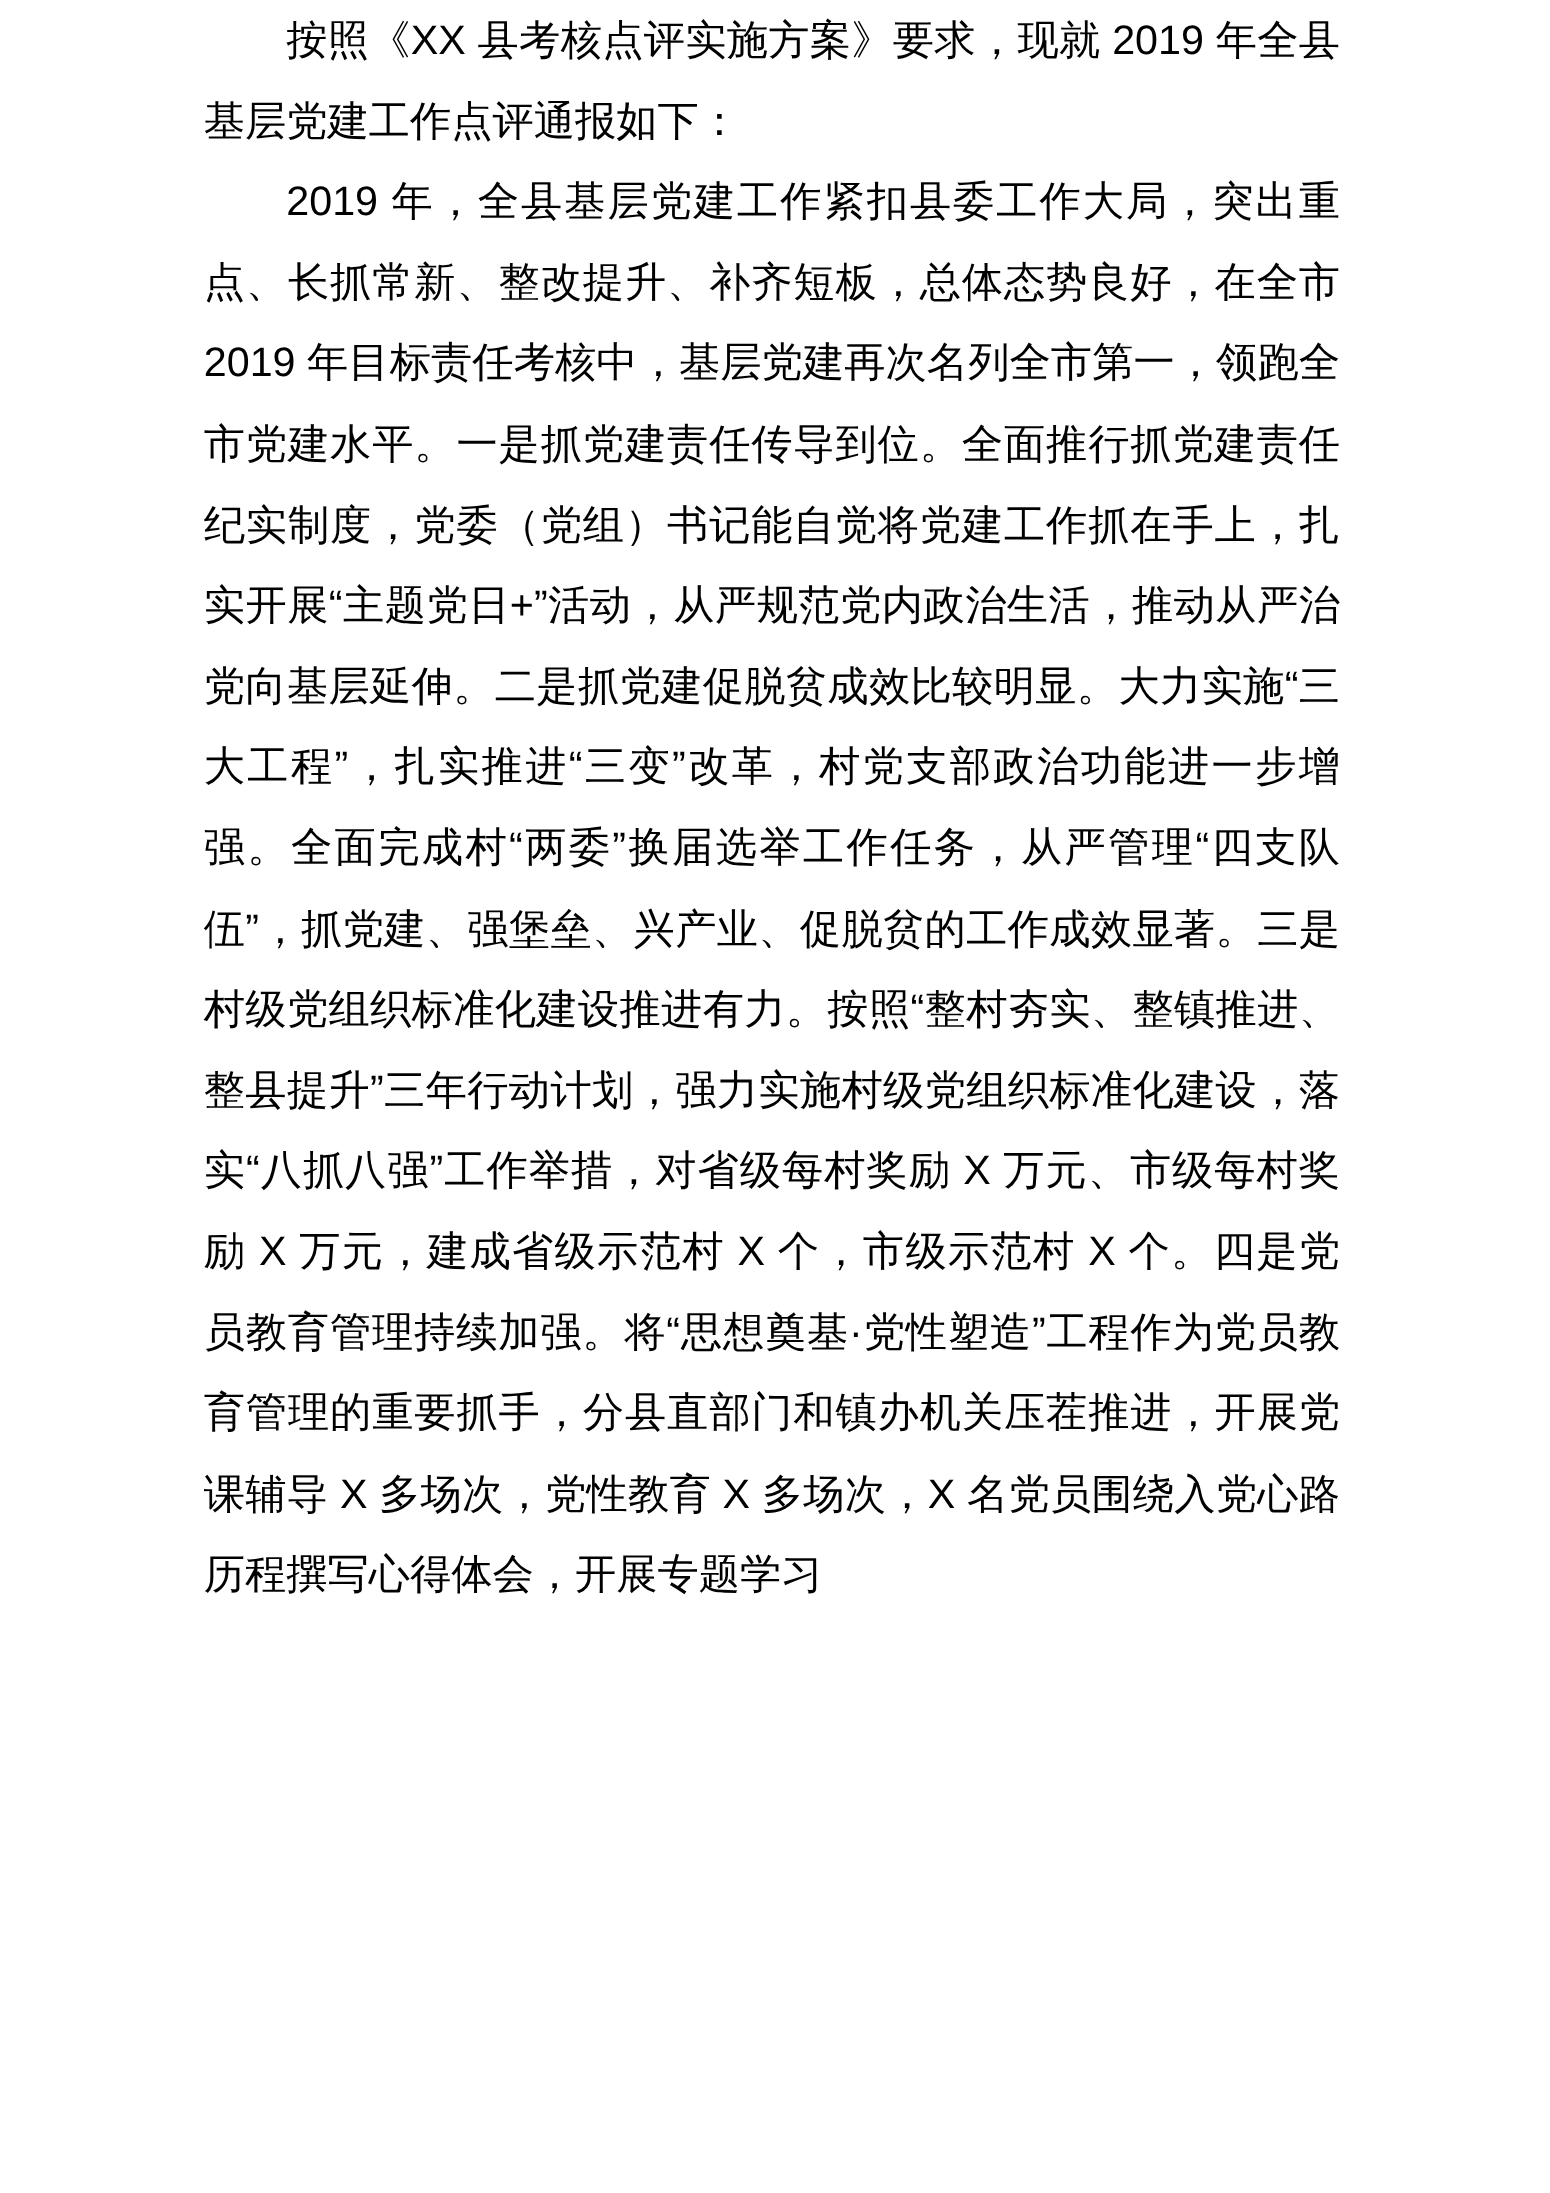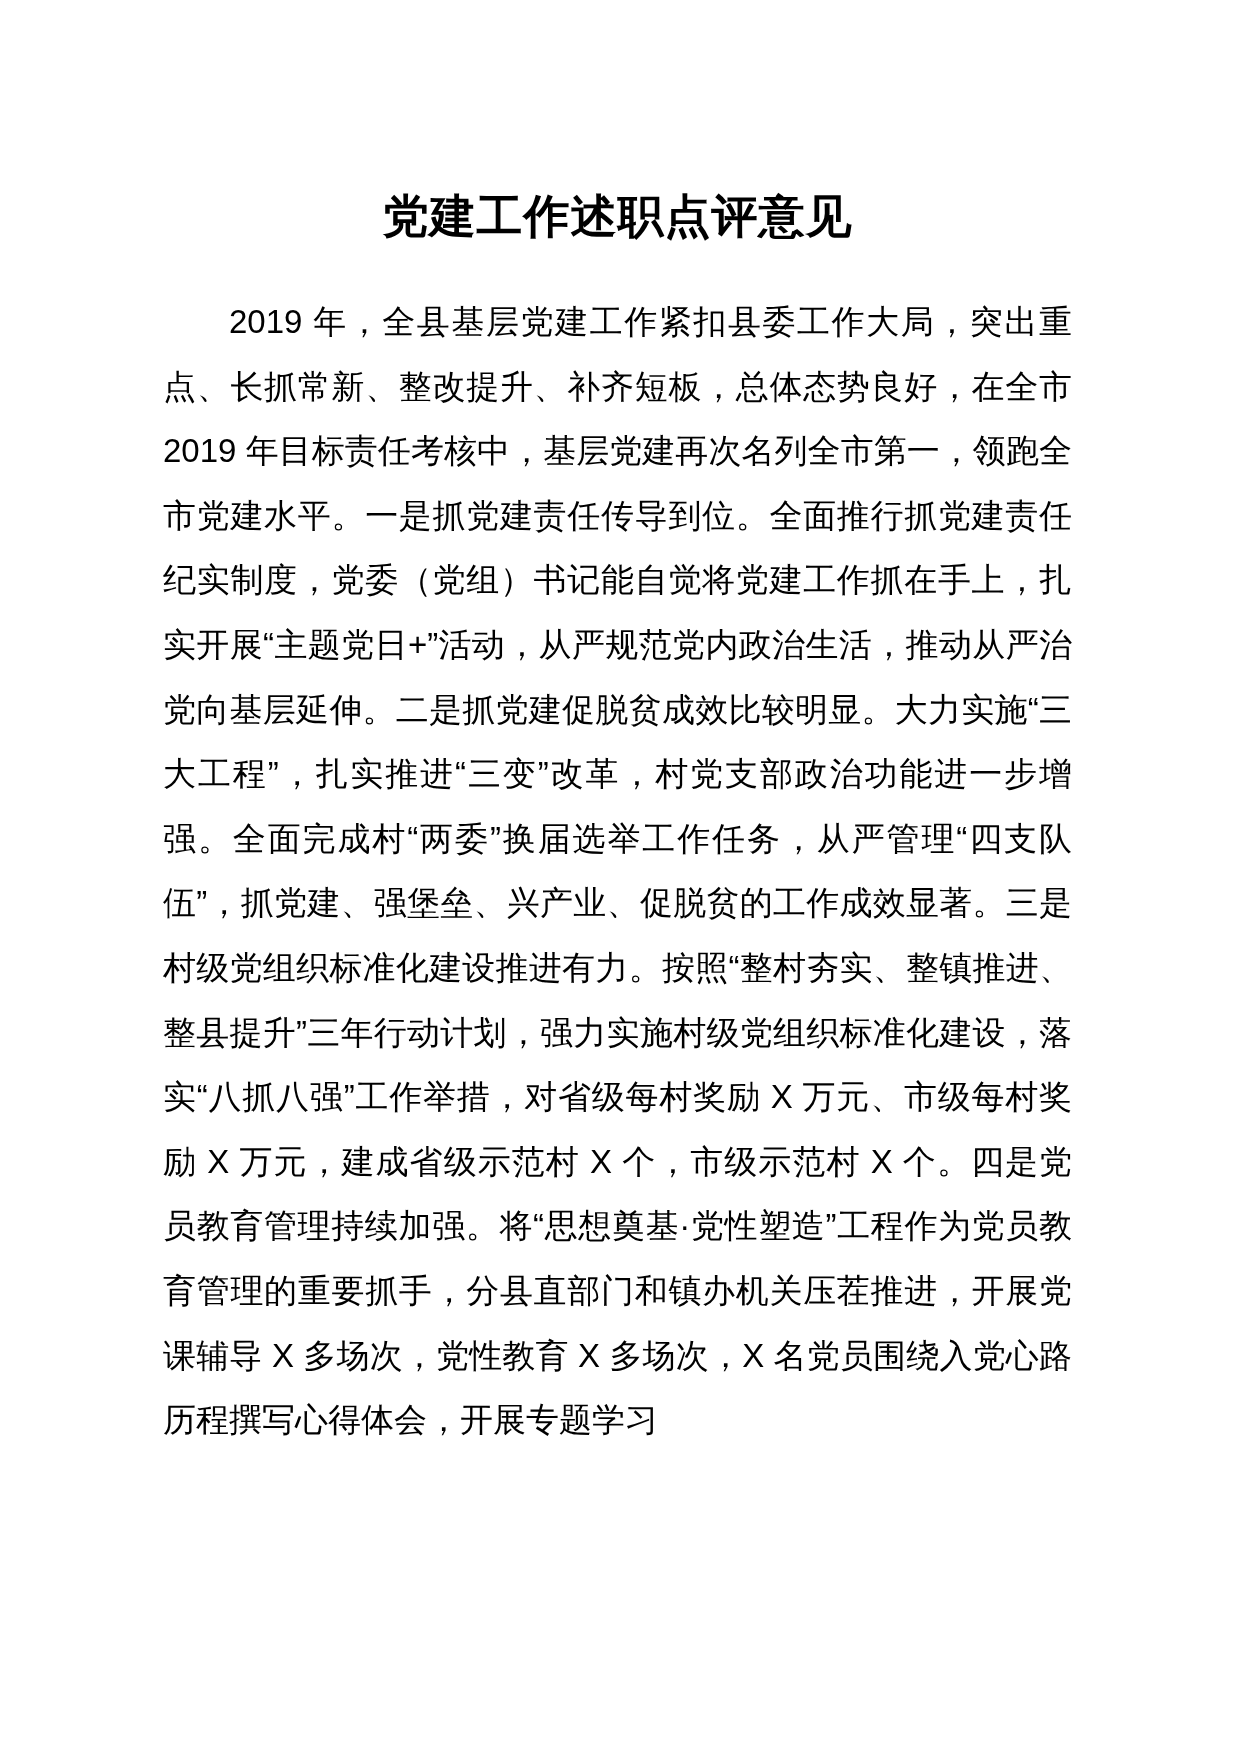--- a/index.html
+++ b/index.html
@@ -39,16 +39,16 @@
     text-indent: 2em;
     color: #000000;
     word-break: break-all;
   }
 </style>
 </head>
 <body>
 
 <div class="page">
   <div class="text-block">
-    <h1 class="doc-title">党建工作述职点评意见</h1>
+    <p class="doc-paragraph">按照《XX 县考核点评实施方案》要求，现就 2019 年全县基层党建工作点评通报如下：</p>
     <p class="doc-paragraph">2019 年，全县基层党建工作紧扣县委工作大局，突出重点、长抓常新、整改提升、补齐短板，总体态势良好，在全市 2019 年目标责任考核中，基层党建再次名列全市第一，领跑全市党建水平。一是抓党建责任传导到位。全面推行抓党建责任纪实制度，党委（党组）书记能自觉将党建工作抓在手上，扎实开展“主题党日+”活动，从严规范党内政治生活，推动从严治党向基层延伸。二是抓党建促脱贫成效比较明显。大力实施“三大工程”，扎实推进“三变”改革，村党支部政治功能进一步增强。全面完成村“两委”换届选举工作任务，从严管理“四支队伍”，抓党建、强堡垒、兴产业、促脱贫的工作成效显著。三是村级党组织标准化建设推进有力。按照“整村夯实、整镇推进、整县提升”三年行动计划，强力实施村级党组织标准化建设，落实“八抓八强”工作举措，对省级每村奖励 X 万元、市级每村奖励 X 万元，建成省级示范村 X 个，市级示范村 X 个。四是党员教育管理持续加强。将“思想奠基·党性塑造”工程作为党员教育管理的重要抓手，分县直部门和镇办机关压茬推进，开展党课辅导 X 多场次，党性教育 X 多场次，X 名党员围绕入党心路历程撰写心得体会，开展专题学习</p>
   </div>
 </div>
 
 </body></html>

